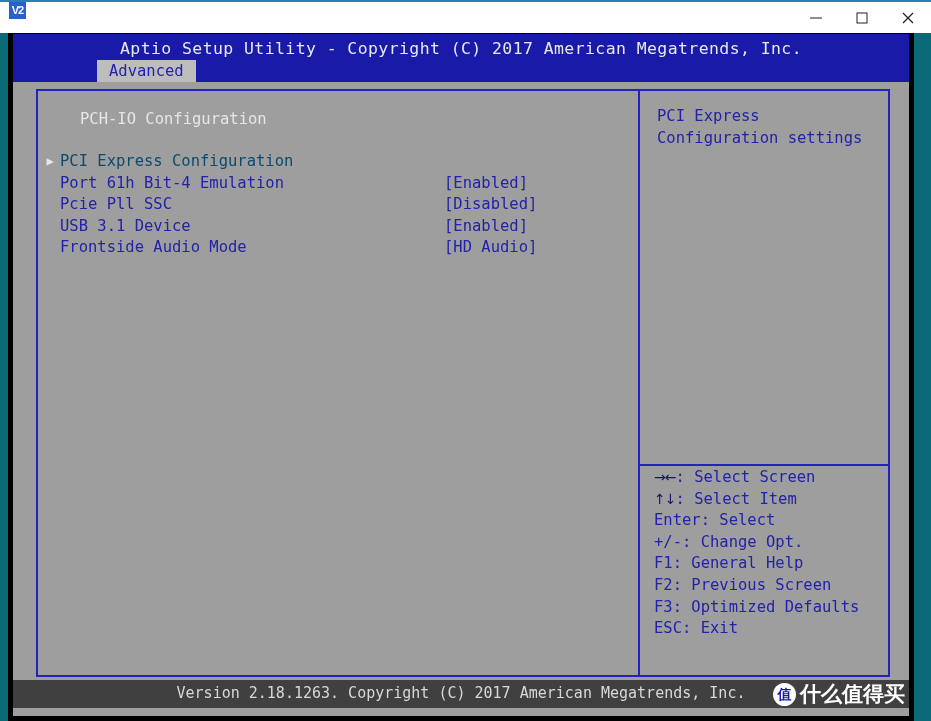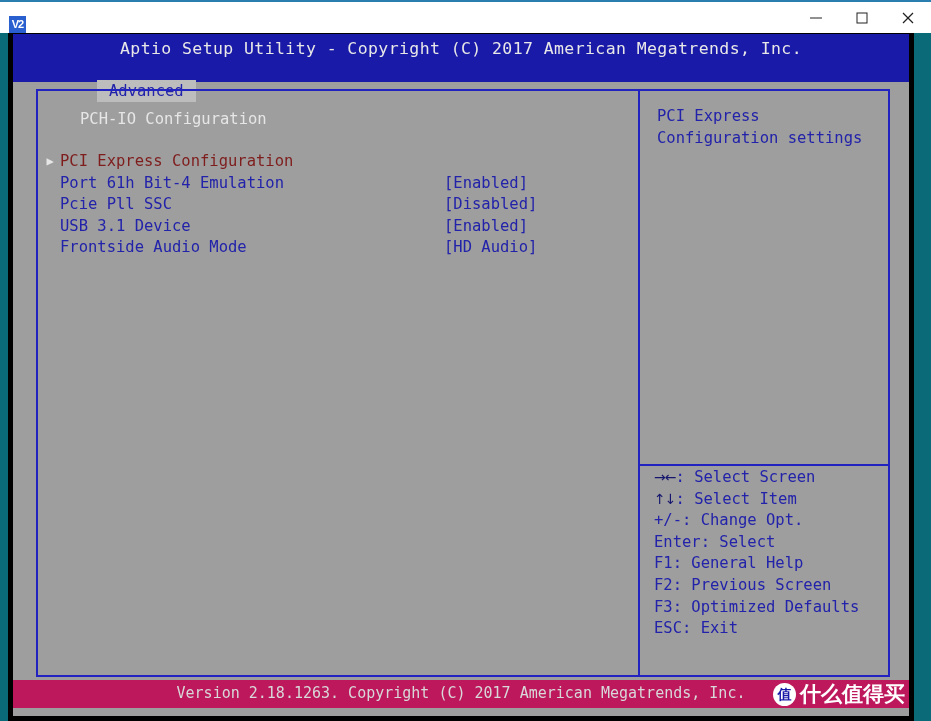--- a/index.html
+++ b/index.html
@@ -24,21 +24,21 @@
   
   .titlebar {
     position: absolute;
     left: 0; top: 0;
     width: 931px;
     height: 33px;
     background: #ffffff;
     border-top: 2px solid #2b7fb0;
     box-sizing: border-box;
     display: flex;
-    align-items: flex-end;
+    align-items: flex-start;
   }
   .vnc-logo {
     width: 17px;
     height: 17px;
     margin-left: 9px;
     margin-right: 9px;
     background: #2a5fd0;
     color: #ffffff;
     font-family: "Liberation Sans", sans-serif;
     font-size: 11px;
@@ -108,21 +108,20 @@
     color: #e8e8e8;
     font-size: 16.5px;
     letter-spacing: 0.4px;
     white-space: nowrap;
   }
   .tabbar {
     position: absolute;
     left: 0; top: 26px;
     width: 896px;
     height: 22px;
-    margin-top: 20px;
   }
   .tab {
     position: absolute;
     left: 84px;
     top: 0;
     height: 22px;
     line-height: 22px;
     padding: 0 12px;
     background: #bdbdbd;
     color: #2222aa;
@@ -201,21 +200,21 @@
     color: #2222aa;
     font-size: 15.5px;
   }
   .row .value {
     position: absolute;
     left: 406px;
     top: 0;
     color: #2222aa;
     font-size: 15.5px;
   }
-  .row.selected .label { color: #7f1d1d; }
+  .row.selected .label { color: #0c4a6e; }
 
   
   .right-pane {
     position: absolute;
     left: 602px;
     top: 0;
     width: 250px;
     height: 492px;
   }
   .help-text {
@@ -247,21 +246,21 @@
     letter-spacing: -1px;
   }
 
   
   .bios-footer {
     position: absolute;
     left: 0;
     bottom: 8px;
     width: 896px;
     height: 28px;
-    background: #be185d;
+    background: #404040;
   }
   .version-text {
     position: absolute;
     left: 0;
     top: 4px;
     width: 896px;
     text-align: center;
     color: #d8d8d8;
     font-size: 15px;
     white-space: nowrap;
@@ -370,22 +369,22 @@
               <span class="value">[HD Audio]</span>
             </div>
           </div>
       </div>
 
       <div class="right-pane">
         <div class="help-text">PCI Express Configuration settings</div>
         <div class="keys" id="key-legend">
             <div class="key-row"><span class="glyph">→←</span><span>: Select Screen</span></div>
             <div class="key-row"><span class="glyph">↑↓</span><span>: Select Item</span></div>
+            <div class="key-row"><span class="glyph"></span><span>Enter: Select</span></div>
             <div class="key-row"><span class="glyph"></span><span>+/-: Change Opt.</span></div>
-            <div class="key-row"><span class="glyph"></span><span>Enter: Select</span></div>
             <div class="key-row"><span class="glyph"></span><span>F1: General Help</span></div>
             <div class="key-row"><span class="glyph"></span><span>F2: Previous Screen</span></div>
             <div class="key-row"><span class="glyph"></span><span>F3: Optimized Defaults</span></div>
             <div class="key-row"><span class="glyph"></span><span>ESC: Exit</span></div>
           </div>
       </div>
 
     </div>
 
     <div class="bios-footer">

